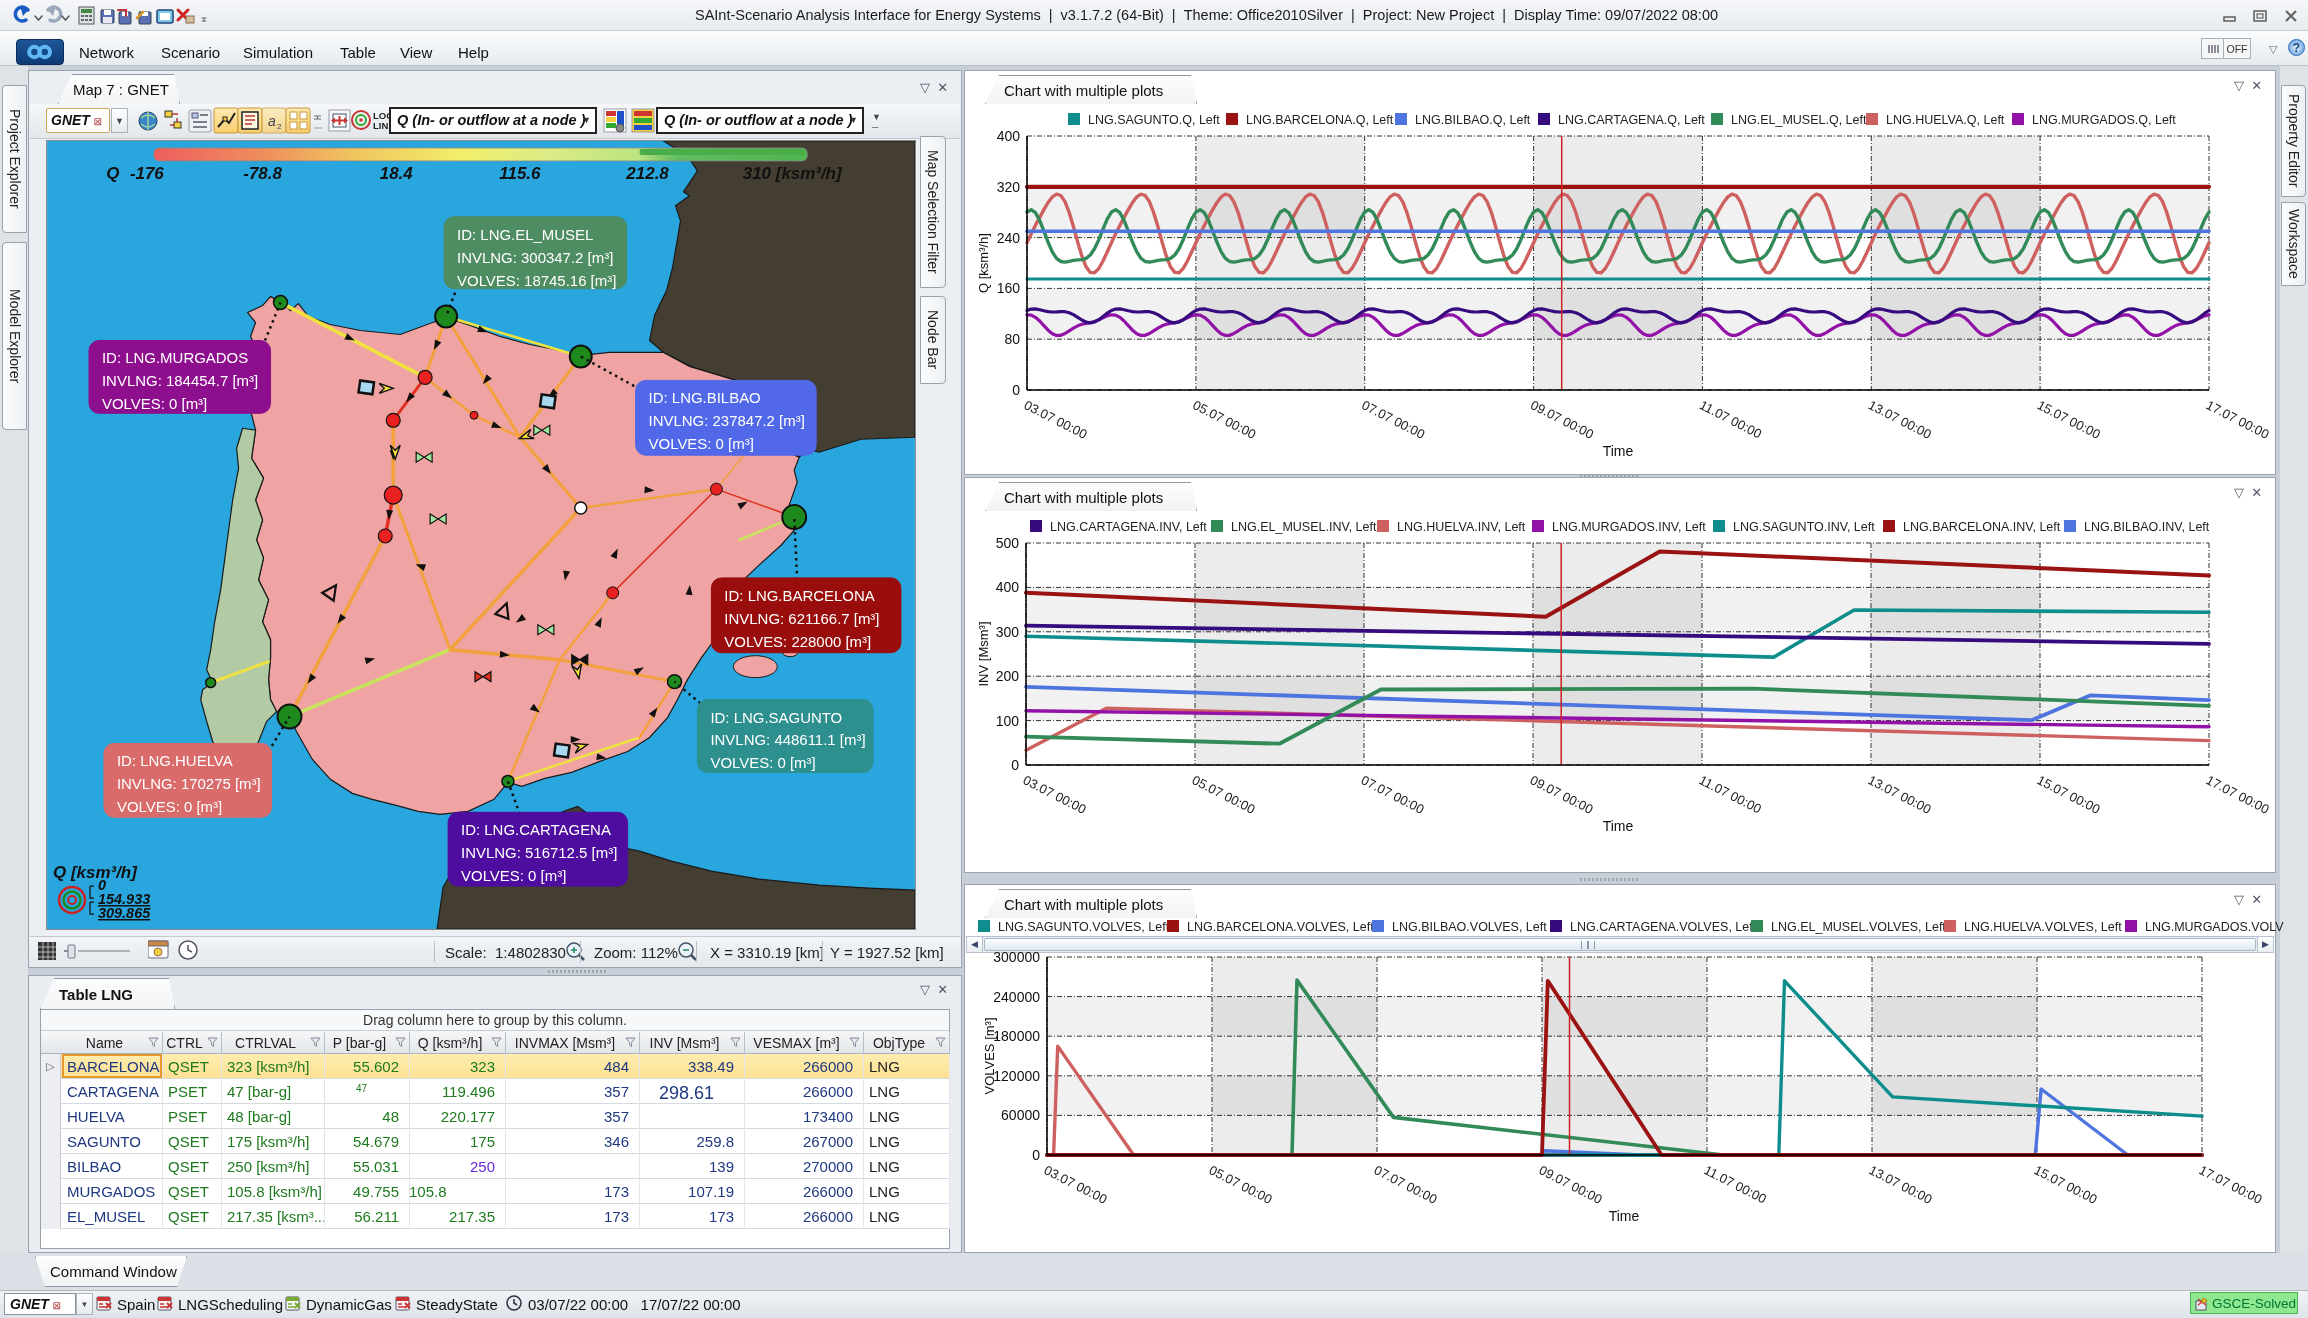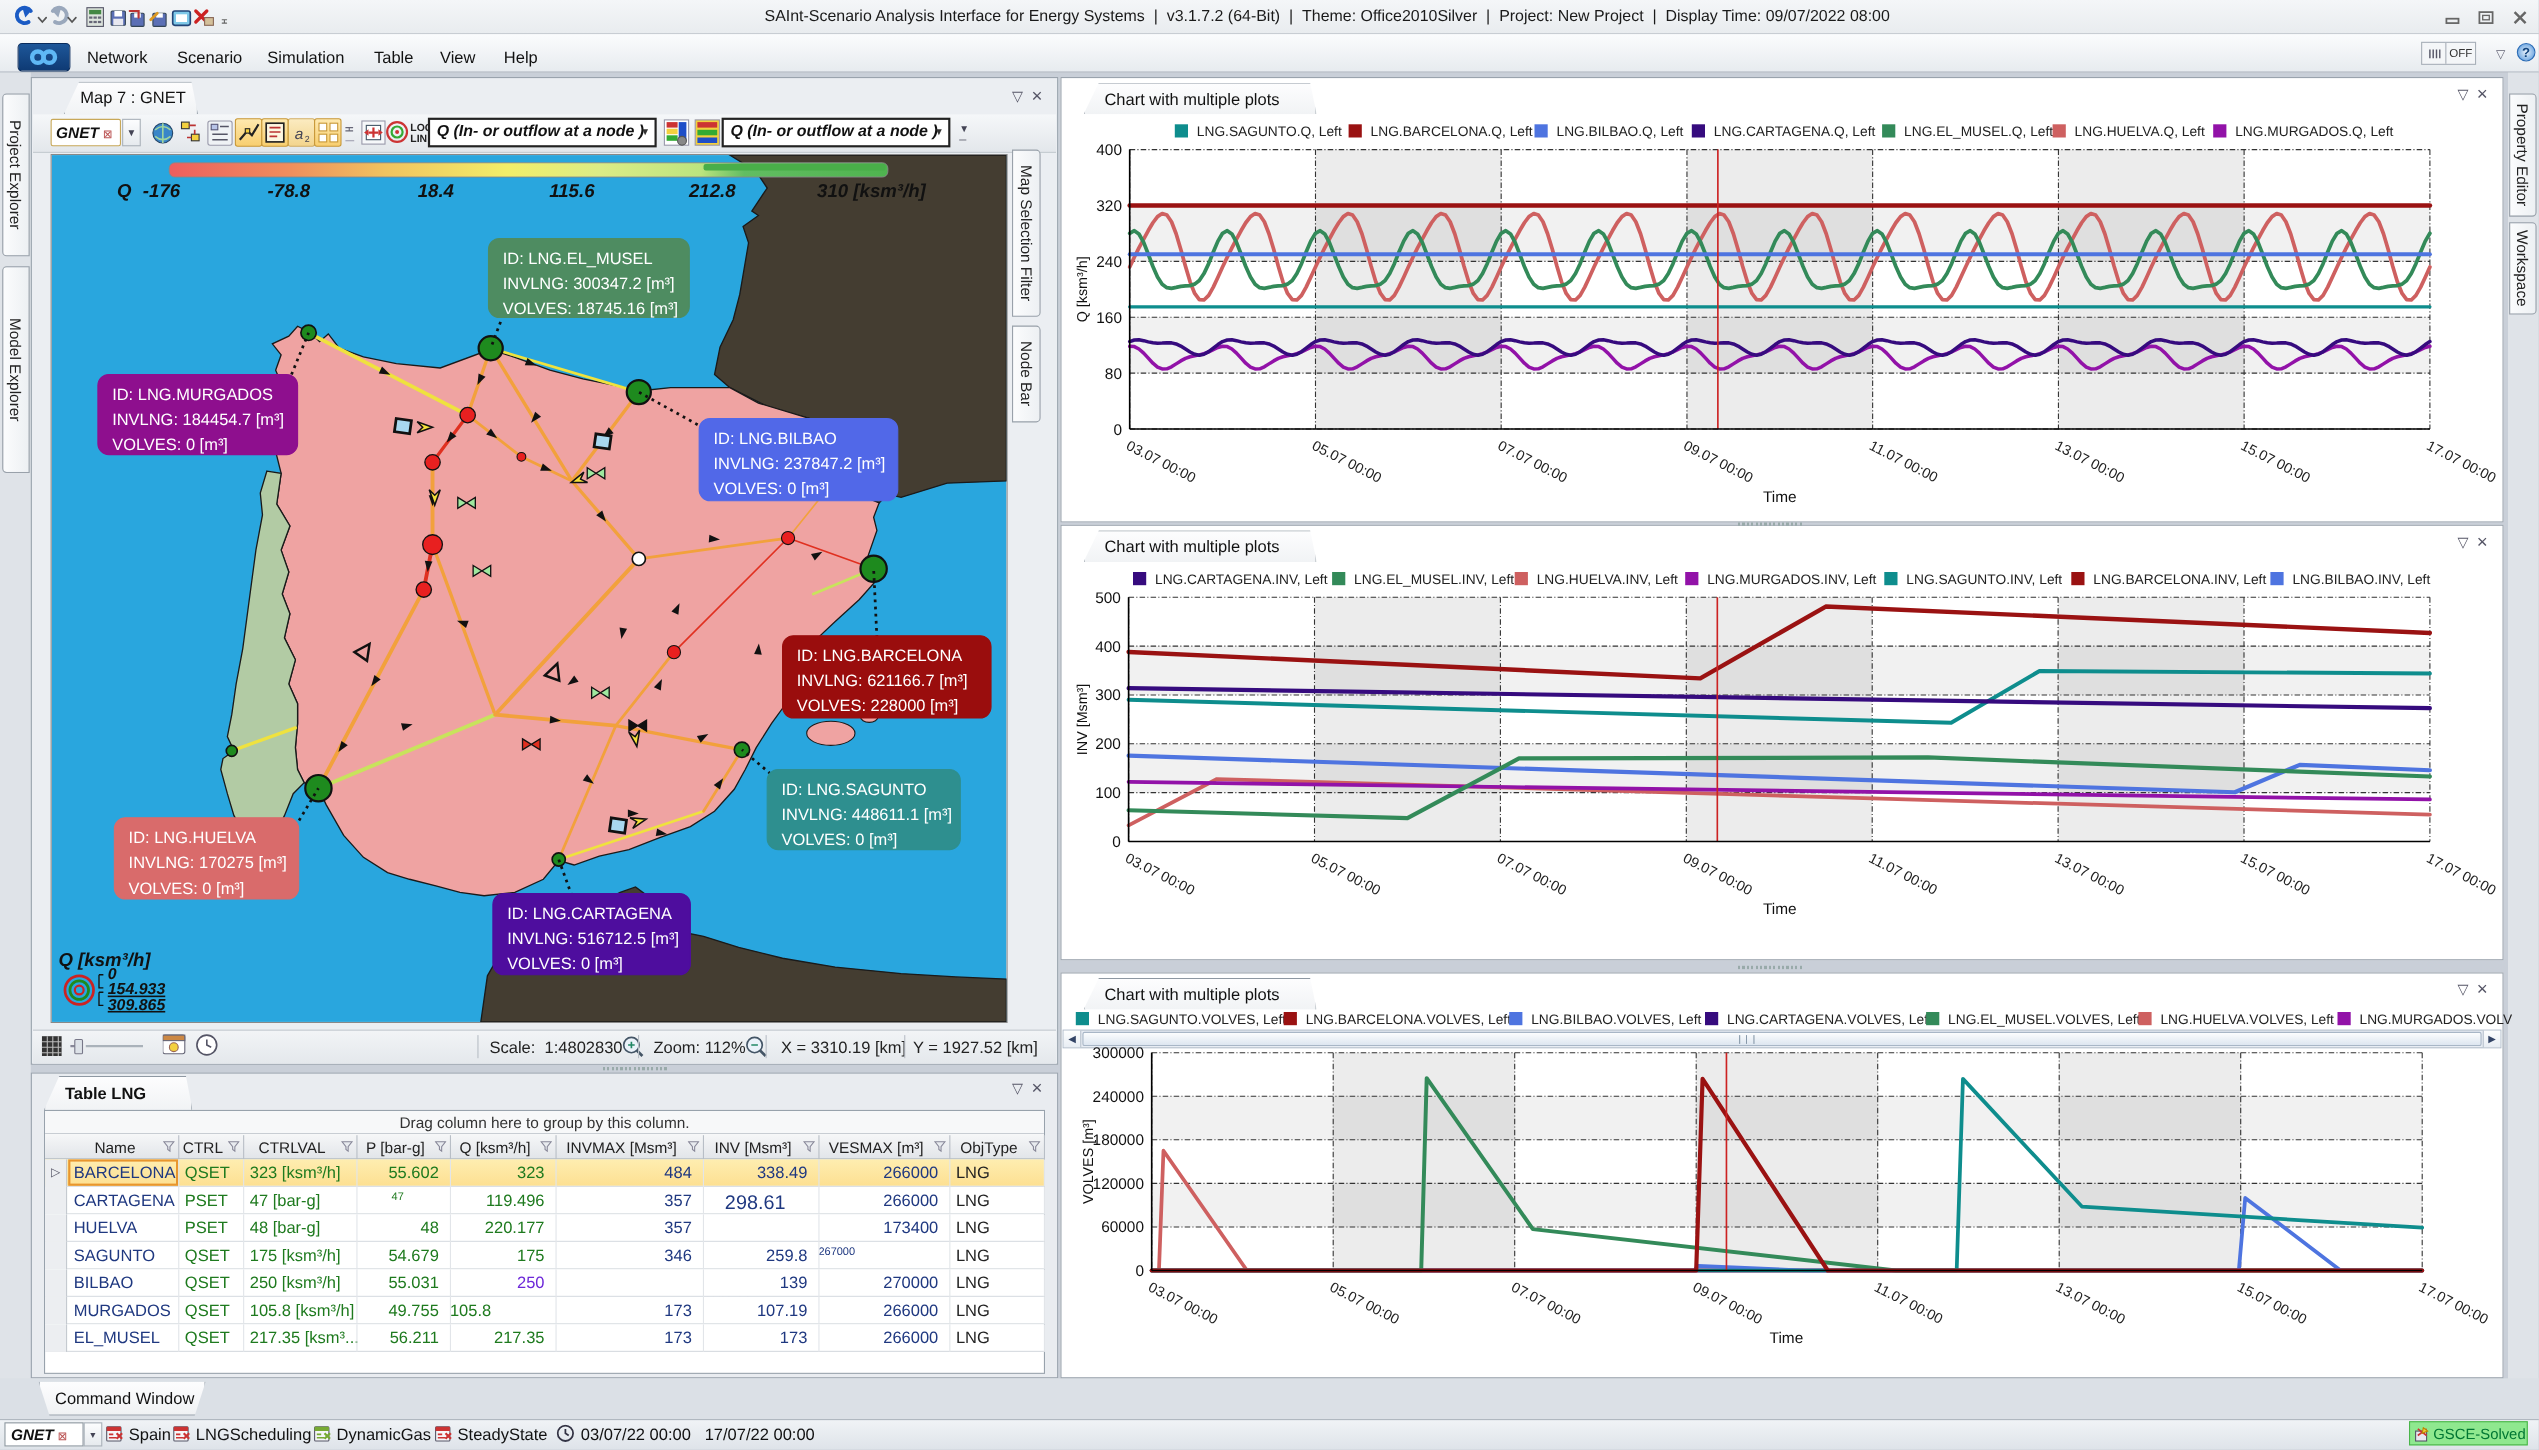--- a/index.html
+++ b/index.html
@@ -490,21 +490,21 @@
 <div class="abs" style="left:949px;top:1104px;width:1px;height:25px;background:#E2E5E9"></div>
 <div class="abs" style="left:41px;top:1129px;width:908px;height:25px;background:#FFFFFF;border-bottom:1px solid #D5DADF"></div>
 <div class="abs" style="left:41px;top:1129px;width:20px;height:25px;background:#ECEEF1;border-right:1px solid #C5CAD0;font-size:11px;color:#556;text-align:center;line-height:25px"></div>
 <div class="abs" style="left:67px;top:1133px;font-size:15px;color:#1F3880">SAGUNTO</div>
 <div class="abs" style="left:168px;top:1133px;font-size:15px;color:#1E7A1E">QSET</div>
 <div class="abs" style="left:227px;top:1133px;font-size:15px;color:#1E7A1E">175 [ksm³/h]</div>
 <div class="abs" style="left:324px;top:1133px;width:75px;font-size:15px;color:#1E7A1E;text-align:right">54.679</div>
 <div class="abs" style="left:409px;top:1133px;width:86px;font-size:15px;color:#1E7A1E;text-align:right">175</div>
 <div class="abs" style="left:505px;top:1133px;width:124px;font-size:15px;color:#1F3880;text-align:right">346</div>
 <div class="abs" style="left:639px;top:1133px;width:95px;font-size:15px;color:#1F3880;text-align:right">259.8</div>
-<div class="abs" style="left:744px;top:1133px;width:109px;font-size:10px;color:#1F3880;text-align:left">267000</div>
+<div class="abs" style="left:744px;top:1133px;width:109px;font-size:15px;color:#1F3880;text-align:right">267000</div>
 <div class="abs" style="left:869px;top:1133px;font-size:15px;color:#222">LNG</div>
 <div class="abs" style="left:162px;top:1129px;width:1px;height:25px;background:#E2E5E9"></div>
 <div class="abs" style="left:221px;top:1129px;width:1px;height:25px;background:#E2E5E9"></div>
 <div class="abs" style="left:324px;top:1129px;width:1px;height:25px;background:#E2E5E9"></div>
 <div class="abs" style="left:409px;top:1129px;width:1px;height:25px;background:#E2E5E9"></div>
 <div class="abs" style="left:505px;top:1129px;width:1px;height:25px;background:#E2E5E9"></div>
 <div class="abs" style="left:639px;top:1129px;width:1px;height:25px;background:#E2E5E9"></div>
 <div class="abs" style="left:744px;top:1129px;width:1px;height:25px;background:#E2E5E9"></div>
 <div class="abs" style="left:863px;top:1129px;width:1px;height:25px;background:#E2E5E9"></div>
 <div class="abs" style="left:949px;top:1129px;width:1px;height:25px;background:#E2E5E9"></div>

